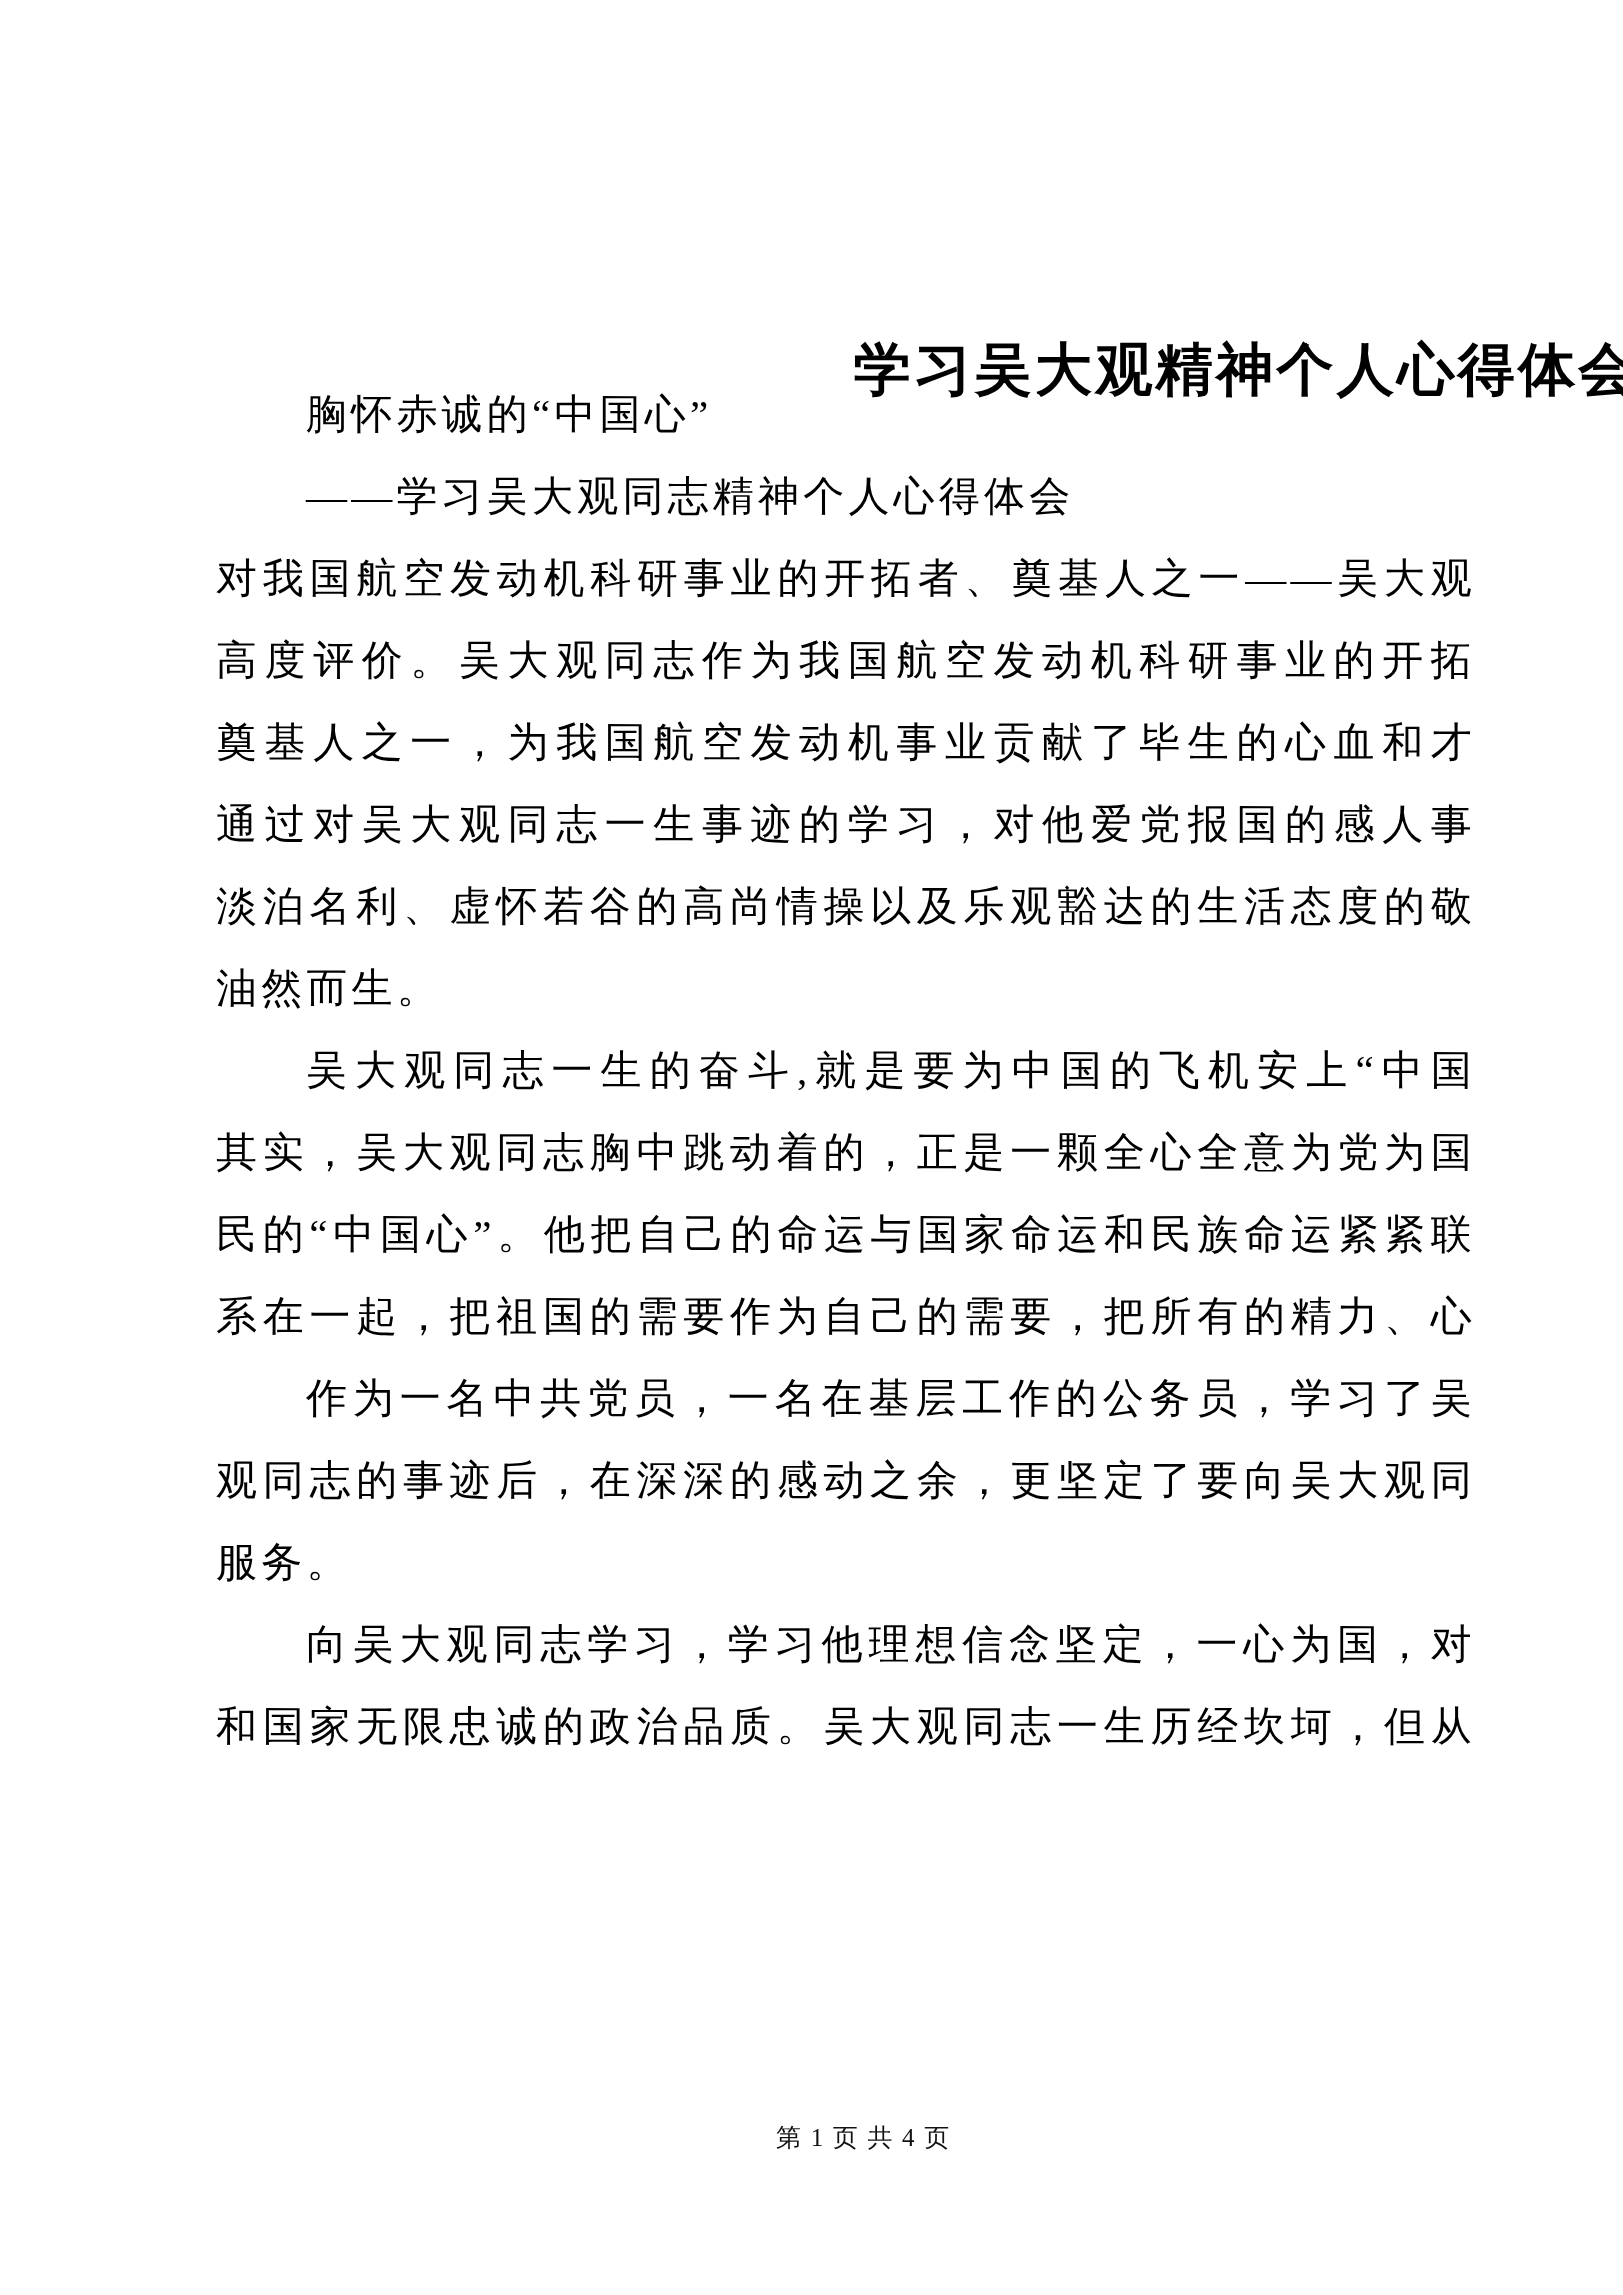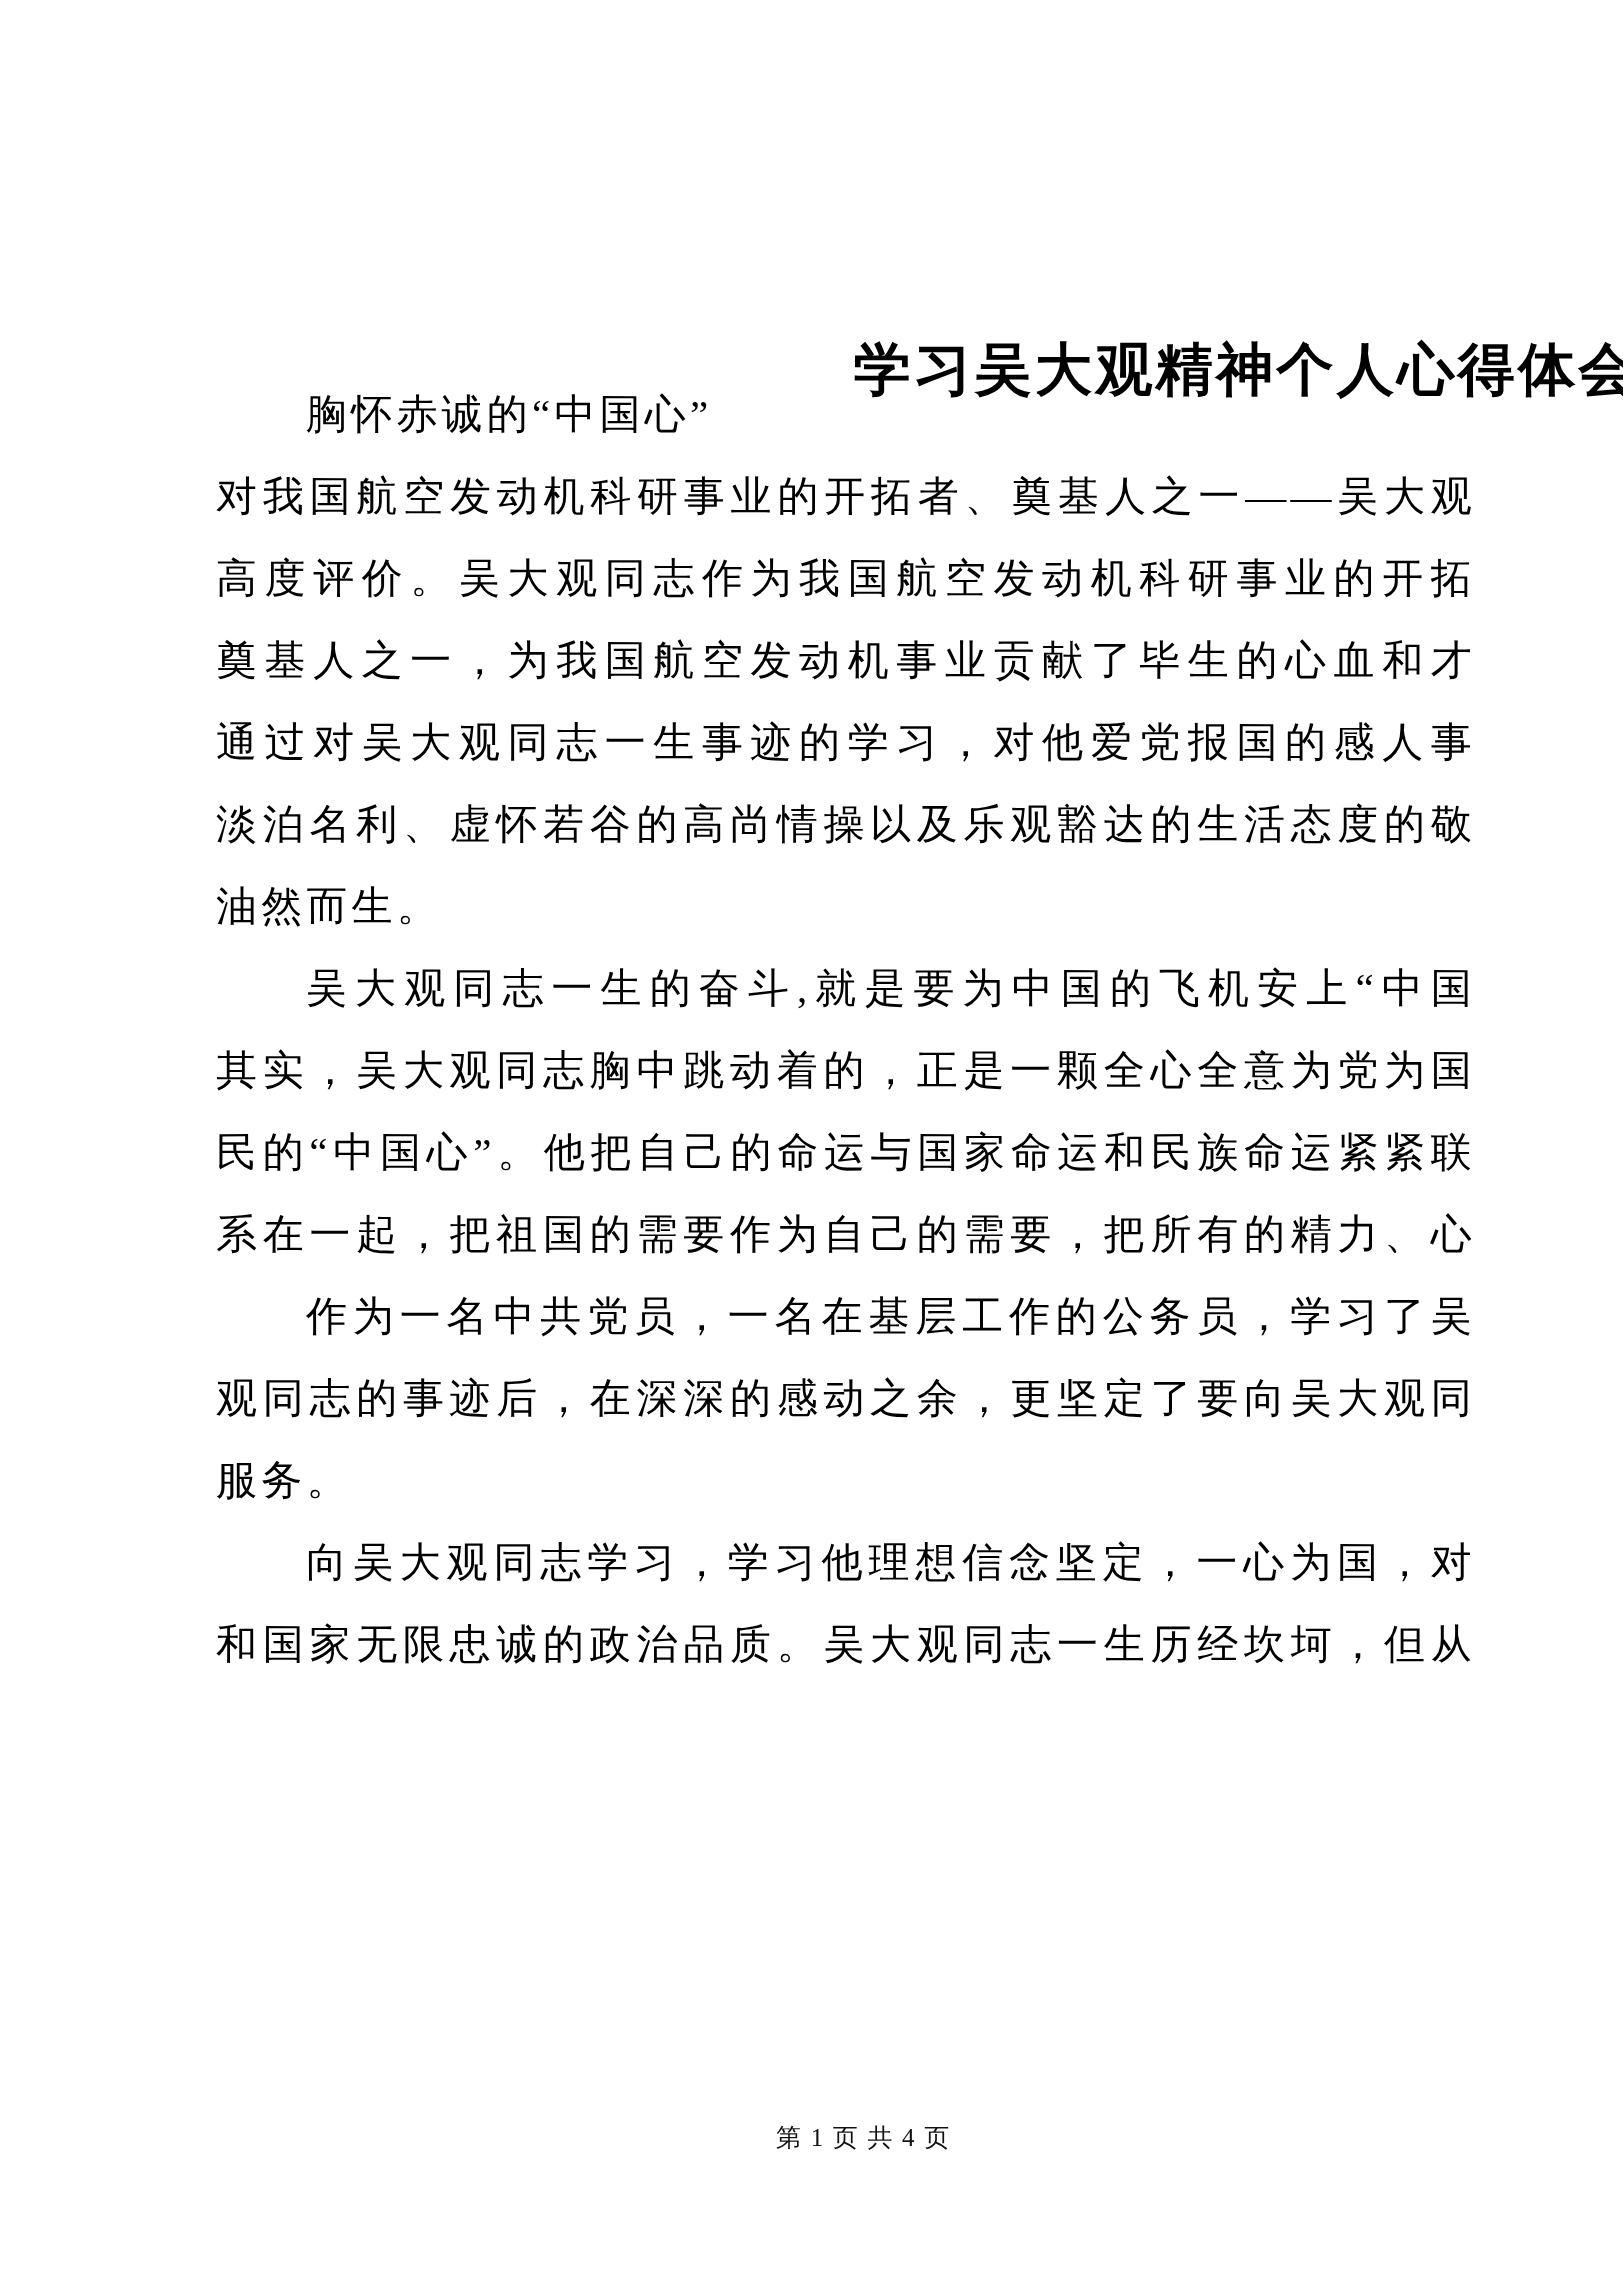--- a/index.html
+++ b/index.html
@@ -69,20 +69,21 @@
 </style>
 </head>
 <body>
 
 <div class="page">
 
   <h1 class="doc-title">学习吴大观精神个人心得体会</h1>
 
   <div class="body-lines">
     <div class="line indent">胸怀赤诚的“中国心”</div>
+    <div class="line indent">——学习吴大观同志精神个人心得体会</div>
     <div class="line fill">对我国航空发动机科研事业的开拓者、奠基人之一——吴大观的</div>
     <div class="line fill">高度评价。吴大观同志作为我国航空发动机科研事业的开拓者、</div>
     <div class="line fill">奠基人之一，为我国航空发动机事业贡献了毕生的心血和才华。</div>
     <div class="line fill">通过对吴大观同志一生事迹的学习，对他爱党报国的感人事迹，</div>
     <div class="line fill">淡泊名利、虚怀若谷的高尚情操以及乐观豁达的生活态度的敬意</div>
     <div class="line">油然而生。</div>
     <div class="line indent fill">吴大观同志一生的奋斗,就是要为中国的飞机安上“中国心”。</div>
     <div class="line fill">其实，吴大观同志胸中跳动着的，正是一颗全心全意为党为国为</div>
     <div class="line fill">民的“中国心”。他把自己的命运与国家命运和民族命运紧紧联</div>
     <div class="line fill">系在一起，把祖国的需要作为自己的需要，把所有的精力、心血</div>

